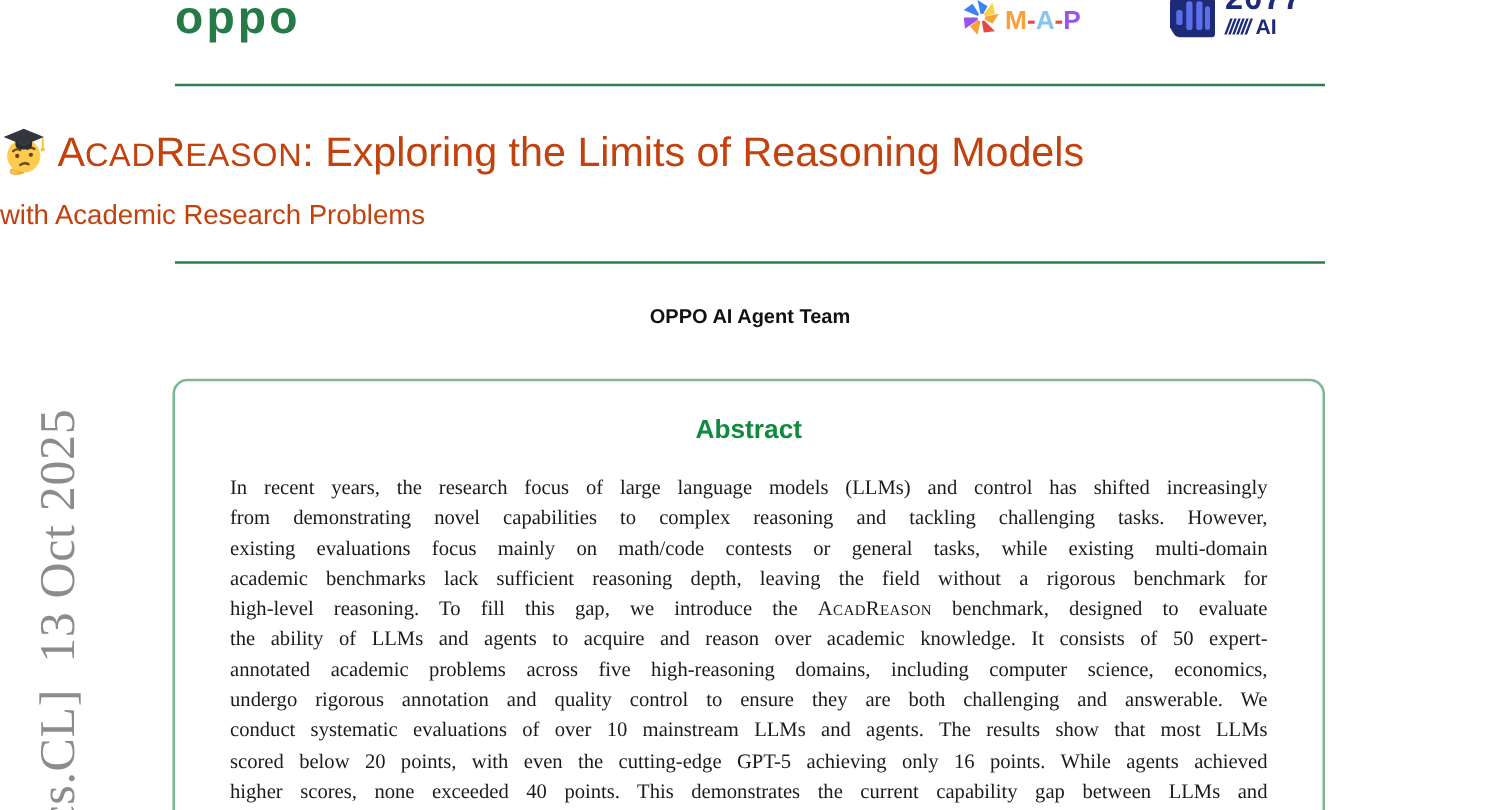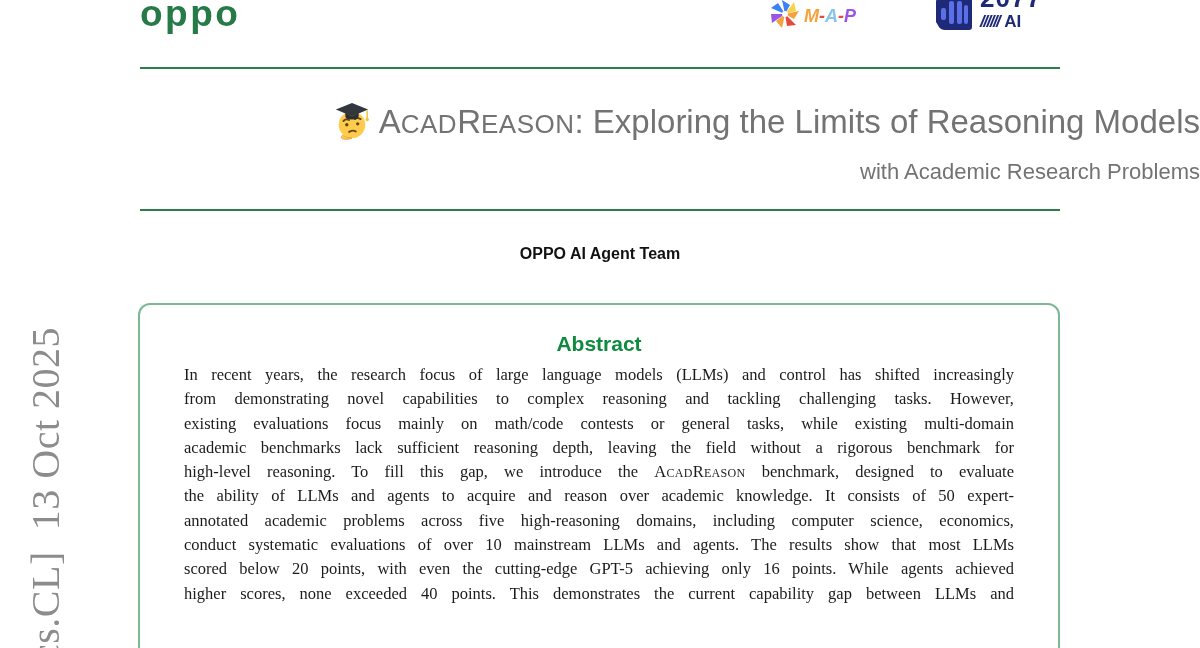--- a/index.html
+++ b/index.html
@@ -14,50 +14,50 @@
     font-size:40px;color:#8c8c8c;white-space:pre;letter-spacing:0.5px;
   }
 
   
   .oppo-logo{
     position:absolute;left:140px;top:-4px;
     font-size:37px;font-weight:700;color:#257a47;
     letter-spacing:2.5px;line-height:36px;
   }
   .map-logo{position:absolute;left:770px;top:-2px;display:flex;align-items:center;gap:4px;}
-  .map-text{font-size:18px;font-weight:900;font-style:italic;letter-spacing:0px;line-height:34px;}
+  .map-text{font-size:21px;font-weight:900;letter-spacing:0px;line-height:34px;}
   .map-m{color:#f5a23c;} .map-dash{color:#e8493f;} .map-a{color:#85c6ea;} .map-p{color:#9a55e8;}
   .logo2077{position:absolute;left:933px;top:-15px;display:flex;align-items:flex-start;gap:7px;}
   .logo2077 svg{margin-top:11px;}
   .logo2077-text{display:flex;flex-direction:column;line-height:1;color:#1e2a78;}
   .logo2077-line1{font-size:26px;font-weight:800;letter-spacing:1px;}
   .logo2077-line2{font-size:17px;font-weight:800;margin-top:2px;display:flex;align-items:baseline;gap:5px;}
   .slashes{font-style:italic;letter-spacing:-1.5px;font-weight:900;}
 
   .rule{position:absolute;left:140px;width:920px;border-top:2px solid #2e7d4f;}
   .rule1{top:67px;}
   .rule2{top:209px;}
 
   
-  .title-wrap{position:absolute;left:0;top:101px;width:1200px;text-align:right;color:#737373;}
+  .title-wrap{position:absolute;left:0;top:101px;width:1200px;text-align:left;color:#c2410c;}
   .title-line1{font-size:33px;line-height:42px;white-space:nowrap;}
   .title-line2{font-size:22px;line-height:42px;margin-top:1px;}
   .t-sc{font-size:26px;letter-spacing:0.5px;}
   .emoji{display:inline-block;vertical-align:-7px;margin-right:8px;}
 
   .byline{position:absolute;left:0;top:245px;width:1200px;text-align:center;
     font-size:16px;font-weight:700;color:#111;}
 
   
   .abstract-box{
     position:absolute;left:138px;top:303px;width:922px;height:420px;
     border:2px solid #7cb894;border-radius:12px;background:#fff;box-sizing:border-box;
   }
   .abstract-heading{
-    margin:27px 0 7px 0;text-align:center;
+    margin:27px 0 22px 0;text-align:center;
     font-size:21px;font-weight:700;color:#0f8a3f;
   }
   .abstract-body{padding:0 44px;color:#1b1b1b;
     font-family:"Liberation Serif",serif;font-size:16.5px;}
   .abs-line{
     height:24.3px;line-height:24.3px;overflow:hidden;
     text-align:justify;text-align-last:justify;white-space:normal;
   }
   .sc{font-variant:small-caps;letter-spacing:0.3px;}
 </style>
@@ -139,19 +139,20 @@
   <div class="abstract-box">
     <div class="abstract-heading">Abstract</div>
     <div class="abstract-body">
       <div class="abs-line"><span>In recent years, the research focus of large language models (LLMs) and control has shifted increasingly</span><span class="sc"></span><span></span></div>
       <div class="abs-line"><span>from demonstrating novel capabilities to complex reasoning and tackling challenging tasks. However,</span><span class="sc"></span><span></span></div>
       <div class="abs-line"><span>existing evaluations focus mainly on math/code contests or general tasks, while existing multi-domain</span><span class="sc"></span><span></span></div>
       <div class="abs-line"><span>academic benchmarks lack sufficient reasoning depth, leaving the field without a rigorous benchmark for</span><span class="sc"></span><span></span></div>
       <div class="abs-line"><span>high-level reasoning. To fill this gap, we introduce the </span><span class="sc">AcadReason</span><span> benchmark, designed to evaluate</span></div>
       <div class="abs-line"><span>the ability of LLMs and agents to acquire and reason over academic knowledge. It consists of 50 expert-</span><span class="sc"></span><span></span></div>
       <div class="abs-line"><span>annotated academic problems across five high-reasoning domains, including computer science, economics,</span><span class="sc"></span><span></span></div>
+      <div class="abs-line"><span>undergo rigorous annotation and quality control to ensure they are both challenging and answerable. We</span><span class="sc"></span><span></span></div>
       <div class="abs-line"><span>conduct systematic evaluations of over 10 mainstream LLMs and agents. The results show that most LLMs</span><span class="sc"></span><span></span></div>
       <div class="abs-line"><span>scored below 20 points, with even the cutting-edge GPT-5 achieving only 16 points. While agents achieved</span><span class="sc"></span><span></span></div>
       <div class="abs-line"><span>higher scores, none exceeded 40 points. This demonstrates the current capability gap between LLMs and</span><span class="sc"></span><span></span></div>
     </div>
   </div>
 
 </div>
 
 </body></html>

